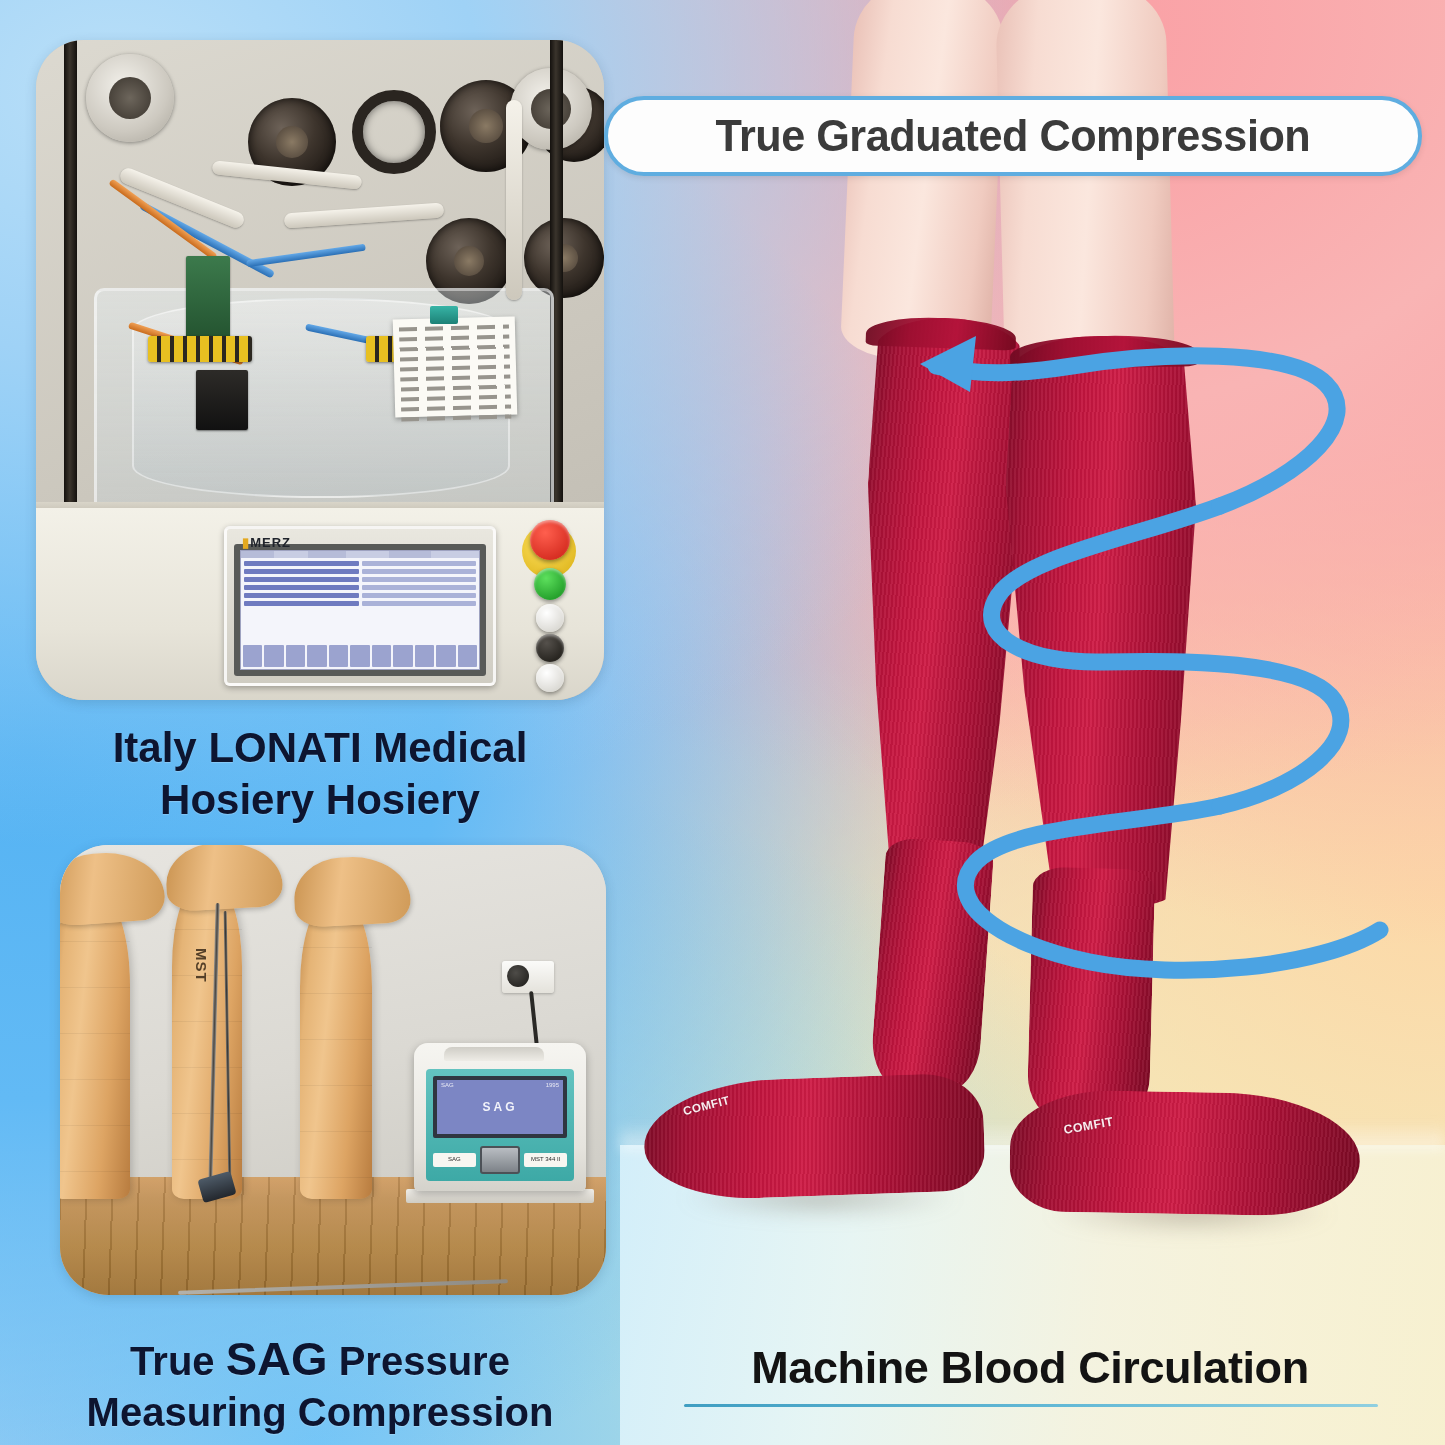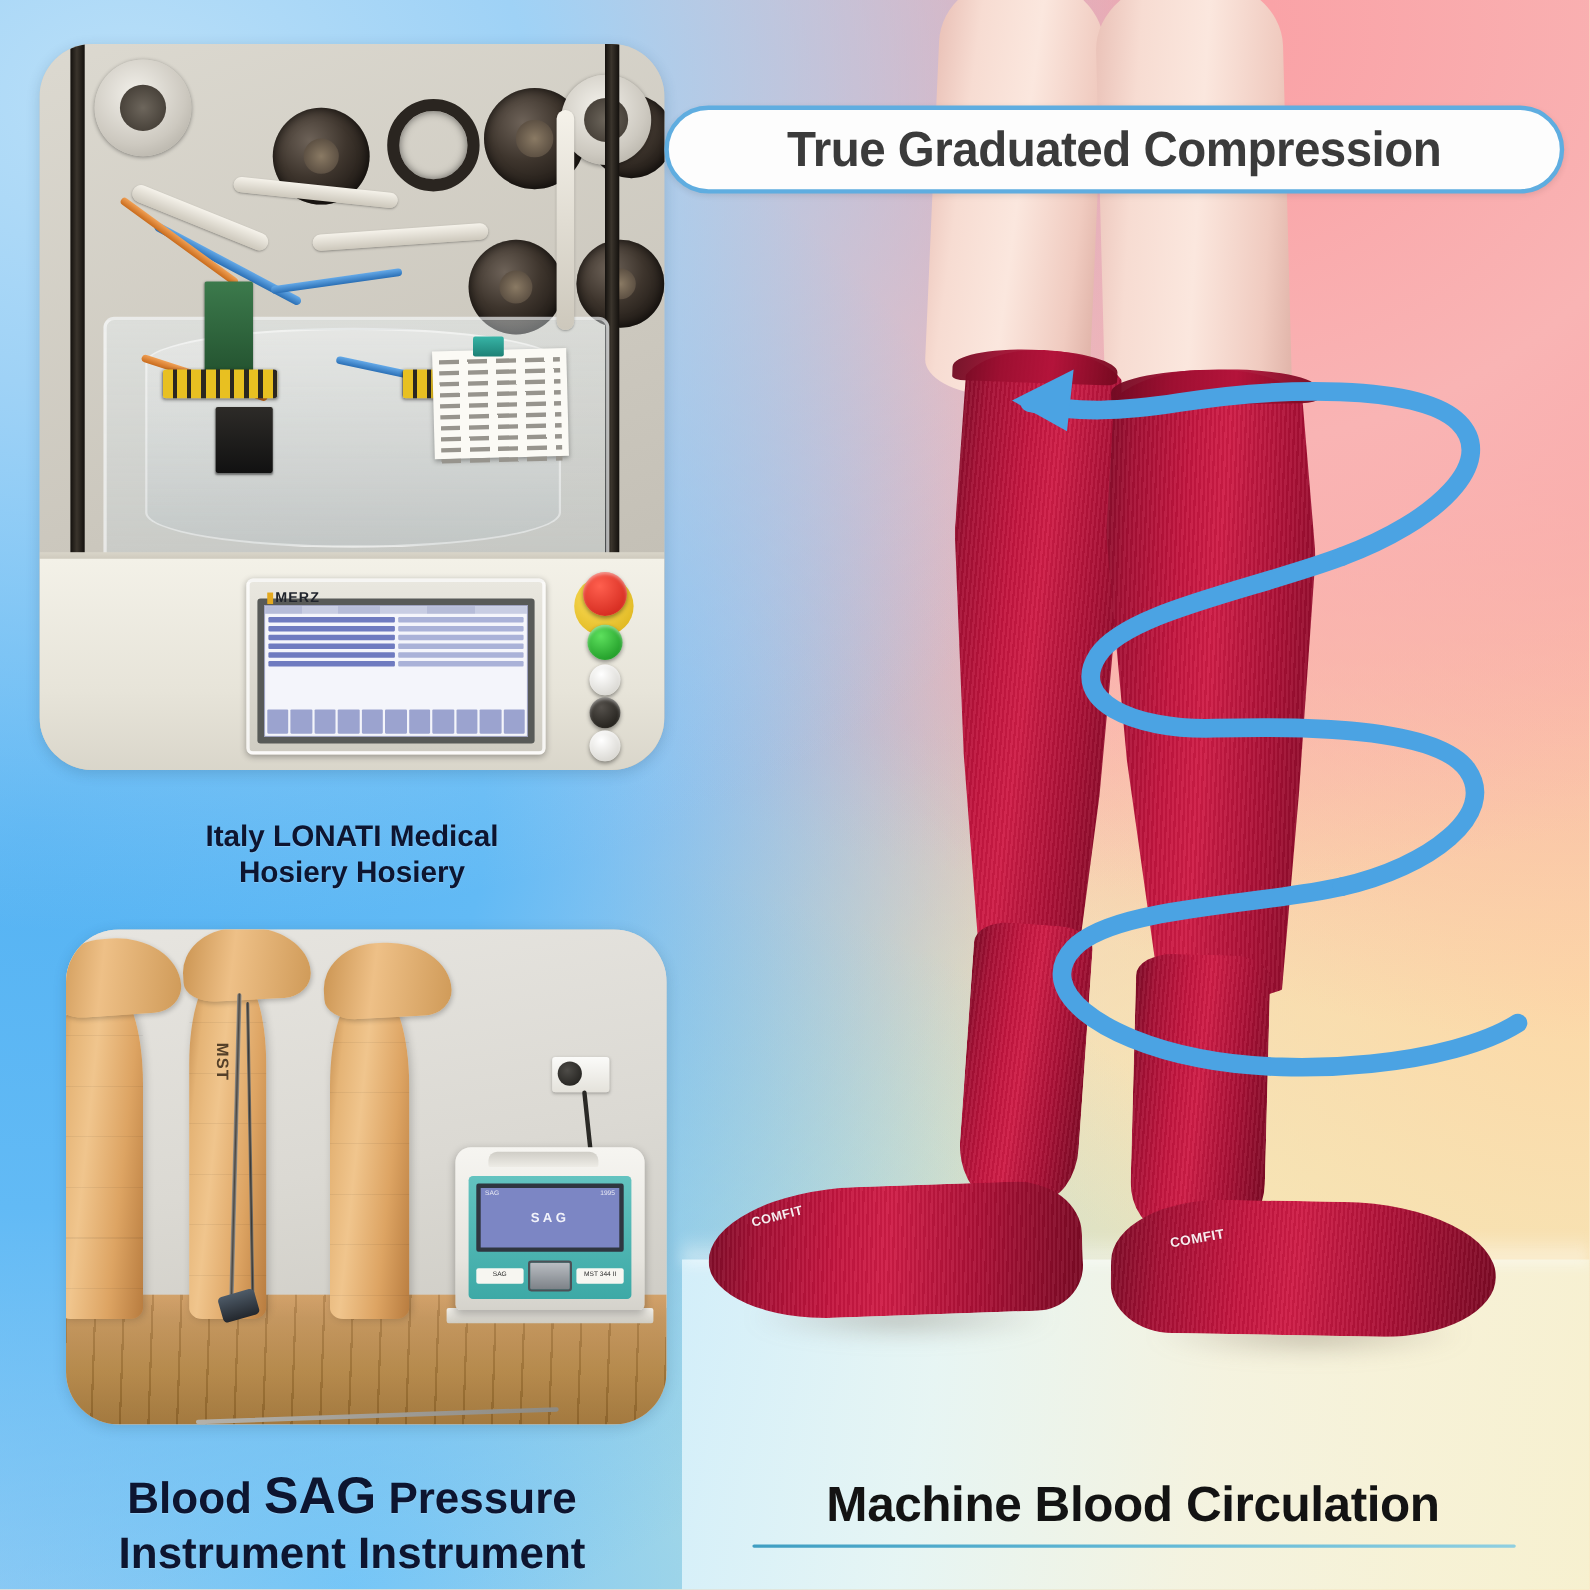--- a/index.html
+++ b/index.html
@@ -143,21 +143,21 @@
     box-shadow:0 3px 12px rgba(30,60,90,.18);
   }
   .card.machine { left:36px; top:40px;  width:568px; height:660px; background:#cfcdc6; }
   .card.sag     { left:60px; top:845px; width:546px; height:450px; background:#dedcd6; }
 
   .caption {
     position:absolute; text-align:center; width:568px; left:36px;
     font-weight:bold; color:#0d1530; line-height:1.24;
     text-shadow:0 1px 1px rgba(255,255,255,.22);
   }
-  .caption.c1 { top:744px; font-size:27px; }
+  .caption.c1 { top:722px; font-size:42px; }
   .caption.c2 { top:1330px; left:40px; width:560px; font-size:40px; }
   .caption.c2 .big { font-size:47px; }
 
   .caption-right {
     position:absolute; left:680px; top:1342px; width:700px;
     text-align:center; font-size:45px; font-weight:bold; color:#131313;
     letter-spacing:-.4px;
   }
   .rule {
     position:absolute; left:684px; top:1404px; width:694px; height:3px;
@@ -560,23 +560,23 @@
           <div class="sag-slot"></div>
           <div class="sag-tag">MST 344 II</div>
         </div>
       </div>
     </div>
     <div class="cord"></div>
   </div>
 
   <div class="caption c2">
     <div>
-      <span>Blood </span><span class="big">SAG</span><span> Pressure</span>
+      <span>True </span><span class="big">SAG</span><span> Pressure</span>
     </div>
-    <div>Instrument Instrument</div>
+    <div>Measuring Compression</div>
   </div>
 
   <div class="title-badge">
     <span>True Graduated Compression</span>
   </div>
 
   <div class="caption-right">Machine Blood Circulation</div>
   <div class="rule"></div>
 
 </div>

